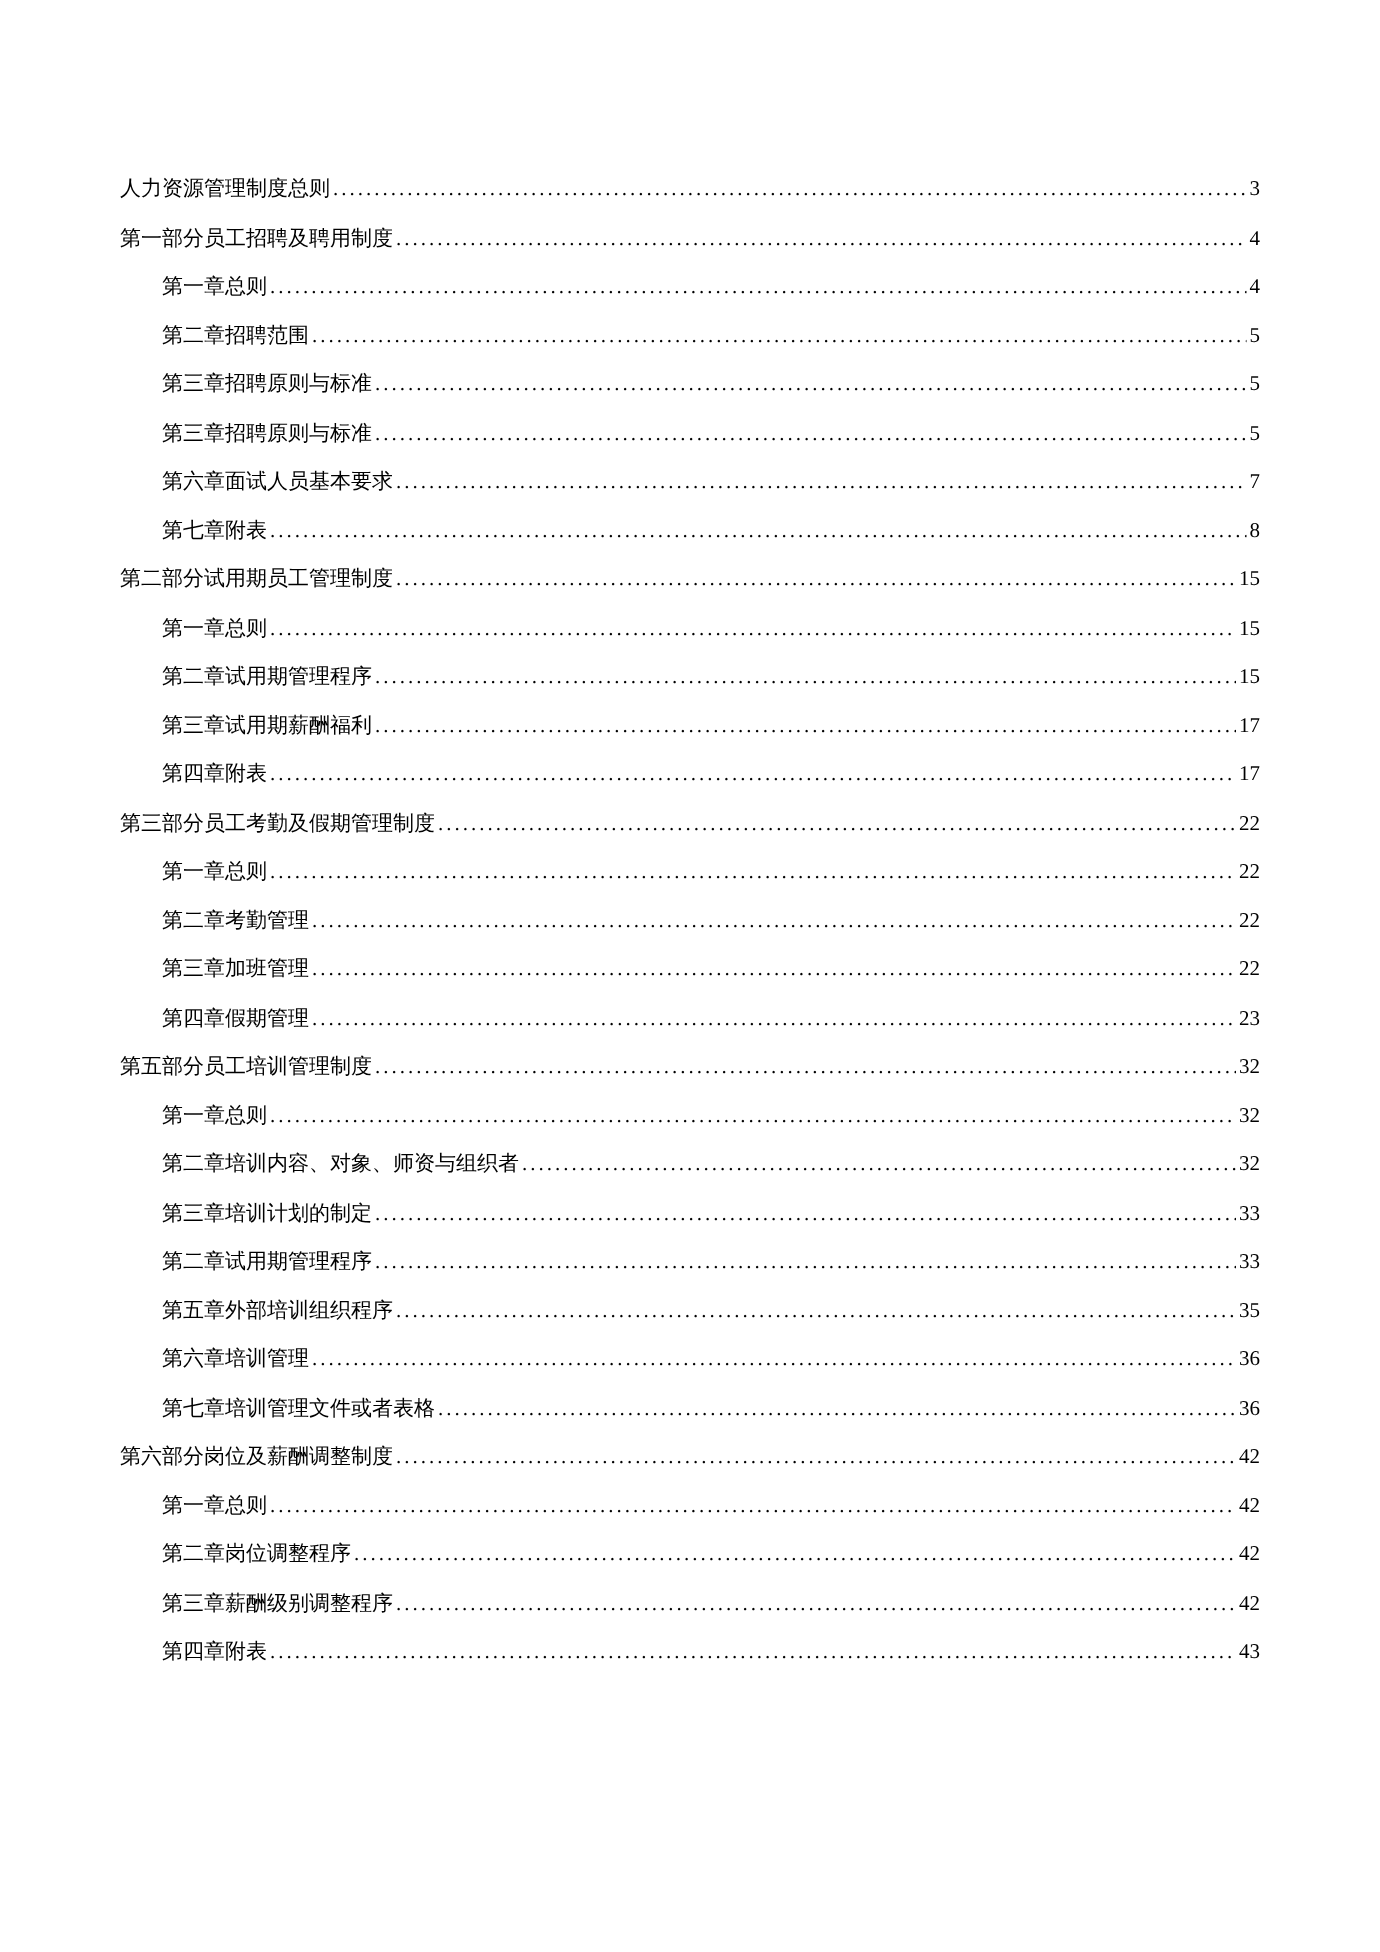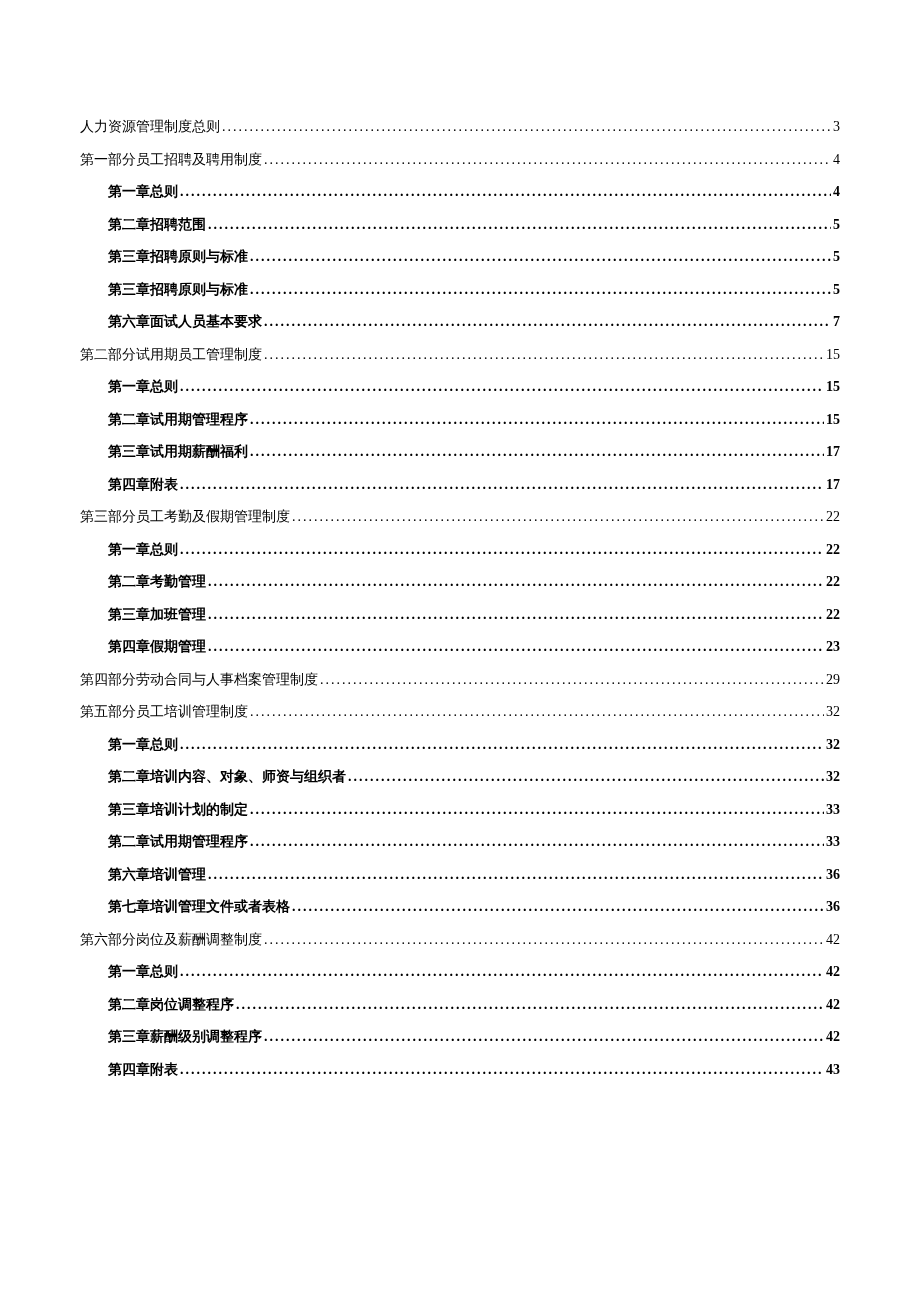--- a/index.html
+++ b/index.html
@@ -23,21 +23,20 @@
       display: flex;
       align-items: center;
       margin-bottom: 18.5px;
       white-space: nowrap;
     }
     .toc-entry.level-0 {
       padding-left: 0;
     }
     .toc-entry.level-1 {
       padding-left: 28px;
-      font-weight: bold;
     }
     .toc-title {
       flex-shrink: 0;
     }
     .toc-dots {
       flex: 1;
       overflow: hidden;
       letter-spacing: 2px;
       margin: 0 2px;
       position: relative;
@@ -85,20 +84,25 @@
     <div class="toc-entry level-1">
       <span class="toc-title">第三章招聘原则与标准</span>
       <span class="toc-dots"></span>
       <span class="toc-page">5</span>
     </div>
     <div class="toc-entry level-1">
       <span class="toc-title">第六章面试人员基本要求</span>
       <span class="toc-dots"></span>
       <span class="toc-page">7</span>
     </div>
+    <div class="toc-entry level-1">
+      <span class="toc-title">第七章附表</span>
+      <span class="toc-dots"></span>
+      <span class="toc-page">8</span>
+    </div>
     <div class="toc-entry level-0">
       <span class="toc-title">第二部分试用期员工管理制度</span>
       <span class="toc-dots"></span>
       <span class="toc-page">15</span>
     </div>
     <div class="toc-entry level-1">
       <span class="toc-title">第一章总则</span>
       <span class="toc-dots"></span>
       <span class="toc-page">15</span>
     </div>
@@ -136,25 +140,20 @@
       <span class="toc-title">第三章加班管理</span>
       <span class="toc-dots"></span>
       <span class="toc-page">22</span>
     </div>
     <div class="toc-entry level-1">
       <span class="toc-title">第四章假期管理</span>
       <span class="toc-dots"></span>
       <span class="toc-page">23</span>
     </div>
     <div class="toc-entry level-0">
-      <span class="toc-title">第四部分劳动合同与人事档案管理制度</span>
-      <span class="toc-dots"></span>
-      <span class="toc-page">29</span>
-    </div>
-    <div class="toc-entry level-0">
       <span class="toc-title">第五部分员工培训管理制度</span>
       <span class="toc-dots"></span>
       <span class="toc-page">32</span>
     </div>
     <div class="toc-entry level-1">
       <span class="toc-title">第一章总则</span>
       <span class="toc-dots"></span>
       <span class="toc-page">32</span>
     </div>
     <div class="toc-entry level-1">
@@ -164,20 +163,25 @@
     </div>
     <div class="toc-entry level-1">
       <span class="toc-title">第三章培训计划的制定</span>
       <span class="toc-dots"></span>
       <span class="toc-page">33</span>
     </div>
     <div class="toc-entry level-1">
       <span class="toc-title">第二章试用期管理程序</span>
       <span class="toc-dots"></span>
       <span class="toc-page">33</span>
+    </div>
+    <div class="toc-entry level-1">
+      <span class="toc-title">第五章外部培训组织程序</span>
+      <span class="toc-dots"></span>
+      <span class="toc-page">35</span>
     </div>
     <div class="toc-entry level-1">
       <span class="toc-title">第六章培训管理</span>
       <span class="toc-dots"></span>
       <span class="toc-page">36</span>
     </div>
     <div class="toc-entry level-1">
       <span class="toc-title">第七章培训管理文件或者表格</span>
       <span class="toc-dots"></span>
       <span class="toc-page">36</span>

